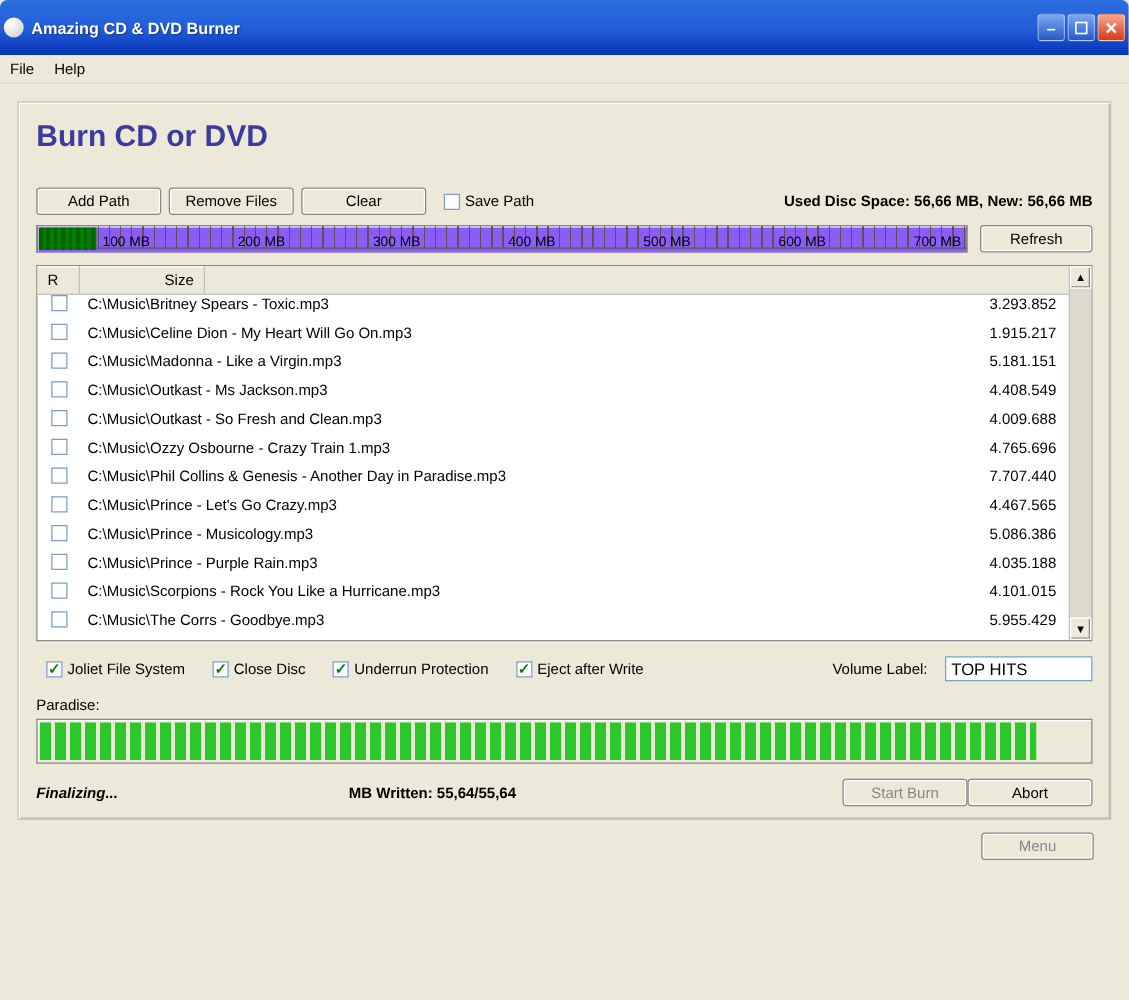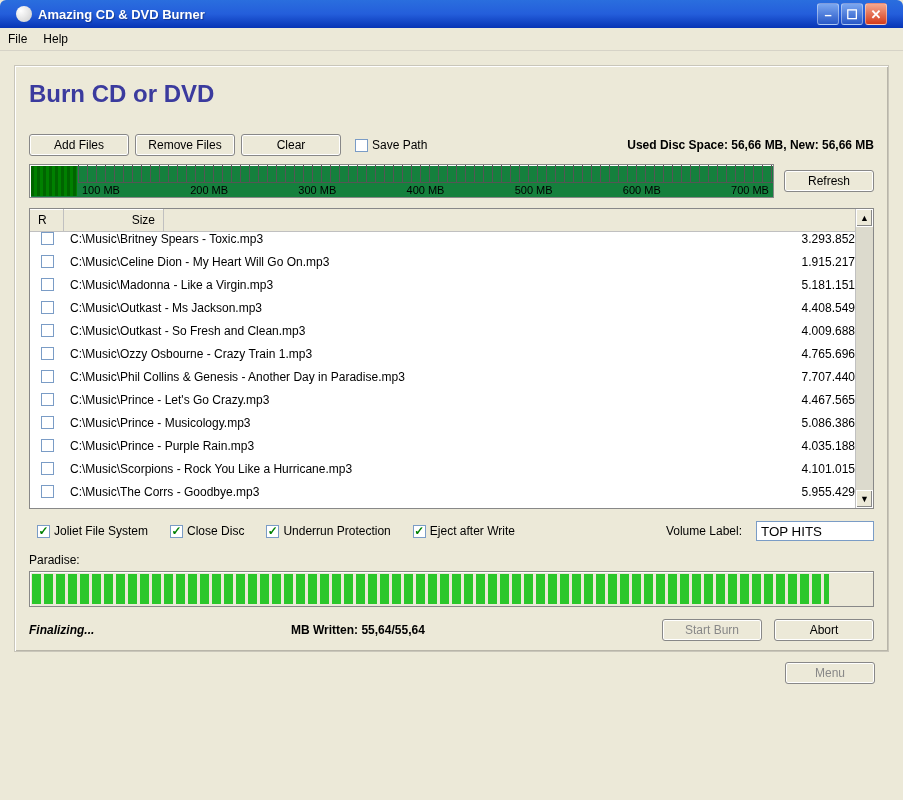--- a/index.html
+++ b/index.html
@@ -1,18 +1,18 @@
 <!DOCTYPE html>
 <html><head>
 <meta charset="utf-8">
 <style>
 * { box-sizing: border-box; margin: 0; padding: 0; }
 body { font-family: Tahoma, Arial, sans-serif; font-size: 12px; background: #ece9d8; width: 903px; height: 800px; overflow: hidden; }
 
-.titlebar { height: 28px; background: linear-gradient(to bottom, #2a6ede 0%, #245edb 50%, #0734b5 100%); display: flex; align-items: center; padding: 0 16px; color: #fff; border-radius: 6px 6px 0 0; }
+.titlebar { height: 44px; background: linear-gradient(to bottom, #2a6ede 0%, #245edb 50%, #0734b5 100%); display: flex; align-items: center; padding: 0 3px; color: #fff; border-radius: 6px 6px 0 0; }
 .titlebar .icon { width: 16px; height: 16px; background: radial-gradient(circle at 30% 30%, #fff, #ccc); border-radius: 50%; margin-right: 6px; }
 .titlebar .title { font-weight: bold; flex: 1; font-size: 13px; text-shadow: 1px 1px 1px rgba(0,0,0,.3); }
 .win-btns { display: flex; gap: 2px; }
 .win-btn { width: 22px; height: 22px; border-radius: 3px; display: flex; align-items: center; justify-content: center; color: #fff; font-weight: bold; font-size: 13px; border: 1px solid rgba(255,255,255,.4); }
 .win-btn.min, .win-btn.max { background: linear-gradient(to bottom, #7ba7f0, #2858c7); }
 .win-btn.close { background: linear-gradient(to bottom, #f5a88f, #d43b1b); }
 
 .menubar { background: #ece9d8; padding: 4px 8px; display: flex; gap: 16px; border-bottom: 1px solid #d6d3c7; align-items: center; }
 .menubar span { cursor: default; }
 
@@ -24,50 +24,50 @@
 .toolbar-row { display: flex; align-items: center; gap: 6px; margin-bottom: 8px; }
 .btn { background: #ece9d8; border: 1px solid #888; border-radius: 3px; padding: 3px 12px; min-width: 100px; text-align: center; cursor: default; box-shadow: inset 0 0 0 1px #fff; }
 .btn.small { min-width: 90px; }
 .btn.disabled { color: #888; }
 .checkbox { display: inline-flex; align-items: center; gap: 4px; margin-left: 8px; }
 .chk-box { width: 13px; height: 13px; border: 1px solid #7a9cc6; background: #fff; display: inline-flex; align-items: center; justify-content: center; }
 .chk-box.checked::after { content: "✓"; color: #008000; font-size: 12px; font-weight: bold; line-height: 1; }
 .disc-info { margin-left: auto; font-weight: bold; }
 
 .ruler-row { display: flex; align-items: center; gap: 10px; margin-bottom: 10px; }
-.ruler { flex: 1; height: 34px; border: 1px solid #888; background: #15803d; position: relative; box-shadow: inset 1px 1px 0 #fff; }
+.ruler { flex: 1; height: 22px; border: 1px solid #888; background: #8b5cf6; position: relative; box-shadow: inset 1px 1px 0 #fff; }
 .ruler .used { position: absolute; left: 1px; top: 1px; bottom: 1px; width: 46px; background: repeating-linear-gradient(90deg, #006400 0 3px, #008000 3px 6px); }
 .ruler .ticks { position: absolute; left: 48px; right: 0; top: 0; height: 18px; background: repeating-linear-gradient(90deg, #555 0 1px, transparent 1px 9px); border-bottom: 1px solid #555; }
 .ruler .labels { position: absolute; bottom: 1px; left: 48px; right: 0; display: flex; justify-content: space-between; padding: 0 4px; font-size: 11px; }
 
 .filelist-container { border: 1px solid #888; background: #fff; display: flex; box-shadow: inset 1px 1px 0 #fff; }
 .filelist { flex: 1; }
 .fl-header { display: flex; background: #ece9d8; border-bottom: 1px solid #c0c0c0; }
 .fl-header .col { padding: 4px 8px; border-right: 1px solid #c0c0c0; box-shadow: inset 0 1px 0 #fff; }
 .col-r { width: 34px; }
 .col-name { flex: 1; }
 .col-size { width: 100px; text-align: right; }
 .fl-body { max-height: 276px; overflow: hidden; }
 .fl-row { display: flex; align-items: flex-start; height: 23px; }
 .fl-row .col-r { display:flex; justify-content:center; }
 .fl-row .col-name { padding-left: 6px; }
-.fl-row .col-size { }
+.fl-row .col-size { padding-right: 10px; }
 .vscroll { width: 18px; background: #ece9d8; border-left: 1px solid #c0c0c0; display: flex; flex-direction: column; }
 .vscroll .arrow { height: 18px; background: #ece9d8; border: 1px solid #fff; box-shadow: inset -1px -1px 0 #888; display:flex; align-items:center; justify-content:center; font-size: 9px; }
 .vscroll .track { flex: 1; background: #dcdacd; }
 
 .options-row { display: flex; align-items: center; gap: 14px; margin-top: 12px; }
 .vol-label { margin-left: auto; }
 .text-input { border: 1px solid #7a9cc6; background: #fff; padding: 2px 4px; width: 118px; height: 20px; }
 
 .progress-label { margin-top: 12px; margin-bottom: 4px; }
 .progress-bar { height: 36px; border: 1px solid #888; background: #ece9d8; display: flex; align-items: center; padding: 2px; box-shadow: inset 1px 1px 0 #fff; }
 .progress-fill { height: 100%; width: 95%; background: repeating-linear-gradient(90deg, #2bc72b 0 9px, #ece9d8 9px 12px); }
 
-.status-row { display: flex; align-items: center; margin-top: 12px; gap: 12px; justify-content: space-between; }
+.status-row { display: flex; align-items: center; margin-top: 12px; gap: 0; justify-content: space-between; }
 .status-text { font-style: italic; font-weight: bold; width: 250px; }
 .mb-written { font-weight: bold; flex: 1; }
 
 .bottom-row { display: flex; justify-content: flex-end; padding: 10px 14px 0 0; }
 </style>
 </head>
 <body>
 
 <div class="titlebar">
   <div class="icon"></div>
@@ -82,21 +82,21 @@
 <div class="menubar">
   <span>File</span>
   <span>Help</span>
 </div>
 
 <div class="workarea">
   <div class="panel">
     <div class="page-title">Burn CD or DVD</div>
 
     <div class="toolbar-row">
-      <div class="btn">Add Files</div>
+      <div class="btn">Add Path</div>
       <div class="btn">Remove Files</div>
       <div class="btn">Clear</div>
       <label class="checkbox">
         <span class="chk-box"></span>
         <span>Save Path</span>
       </label>
       <div class="disc-info">Used Disc Space: 56,66 MB, New: 56,66 MB</div>
     </div>
 
     <div class="ruler-row">

